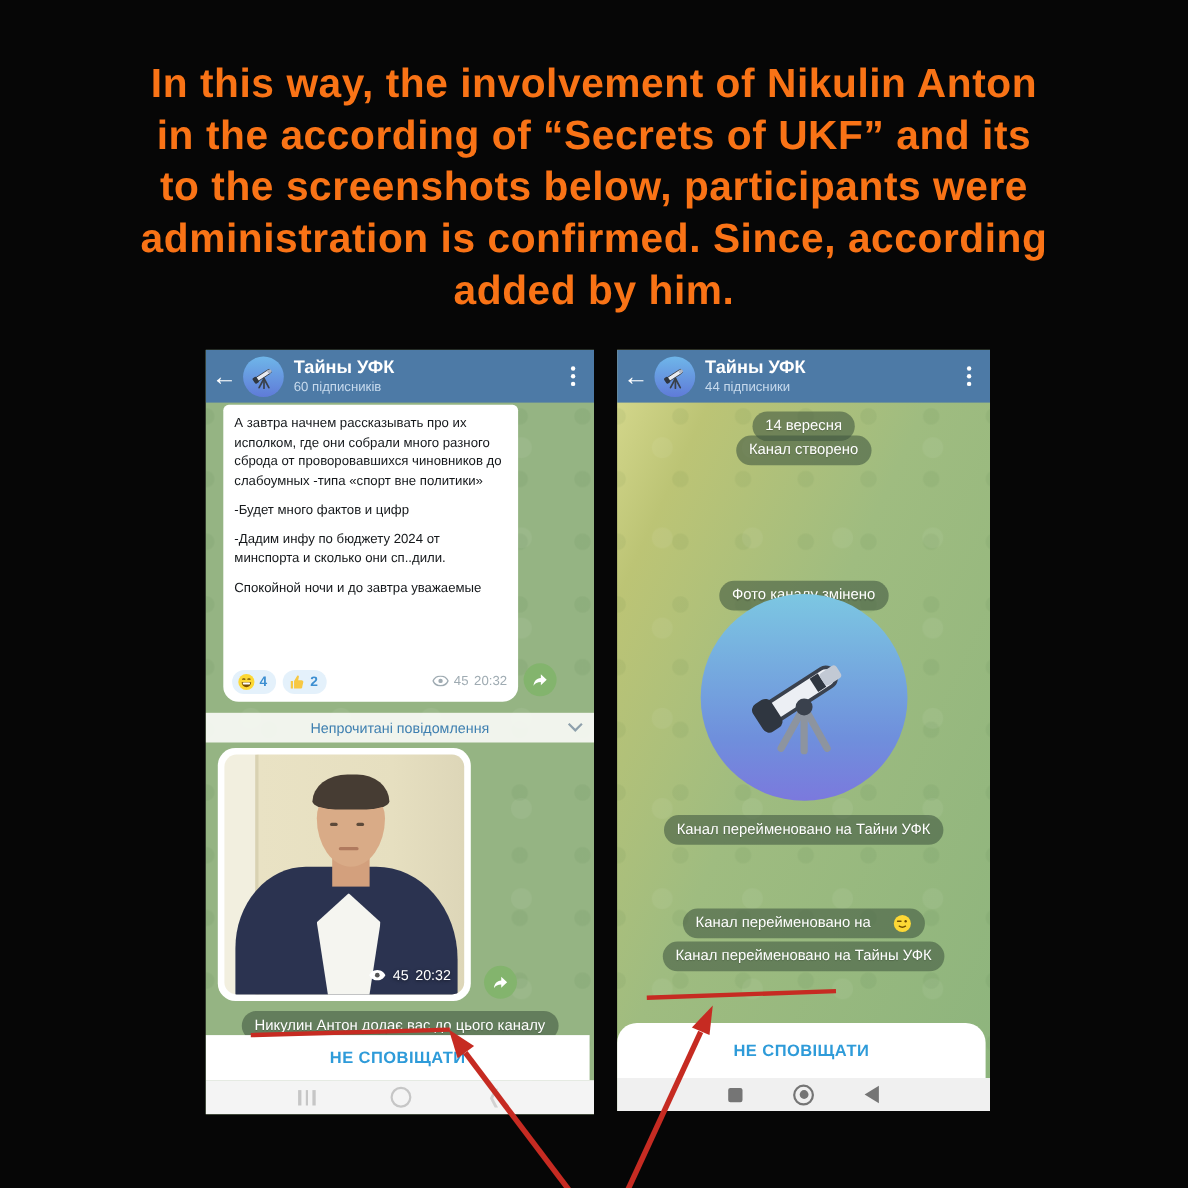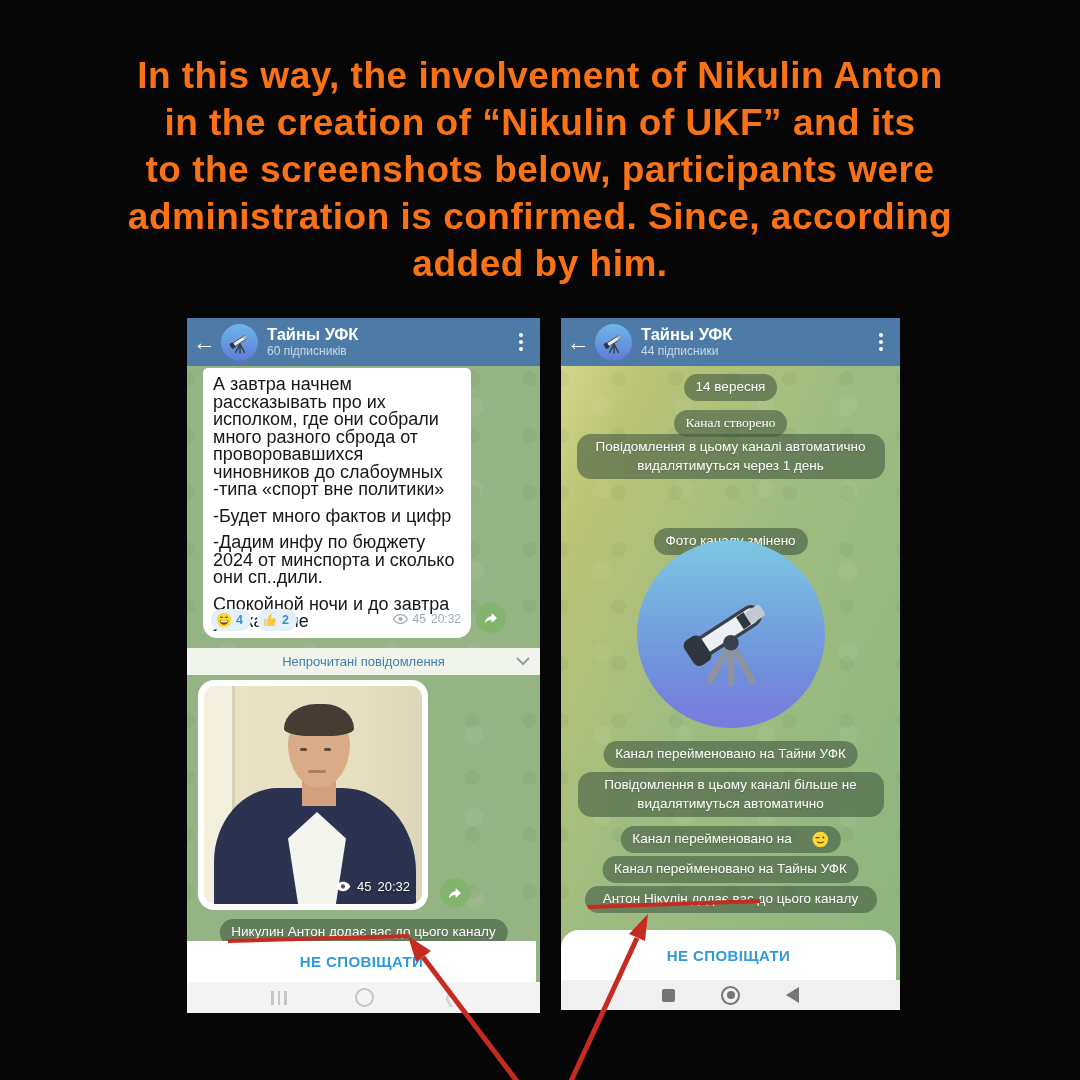--- a/index.html
+++ b/index.html
@@ -28,21 +28,21 @@
      background:linear-gradient(180deg,#6fb6e9 0%,#5f7bd8 100%);display:flex;align-items:center;justify-content:center;}
   .htexts{flex:1;min-width:0;}
   .htitle{color:#fff;font-size:16.5px;font-weight:bold;line-height:19px;}
   .hsub{color:#c6d9ec;font-size:12px;line-height:15px;}
   .kebab{width:30px;display:flex;flex-direction:column;align-items:center;gap:3px;padding-right:4px;}
   .kebab i{width:4px;height:4px;border-radius:50%;background:#fff;}
 
   
   .bubble{position:absolute;left:16px;top:50px;width:268px;height:270px;background:#fff;
      border-radius:5px 5px 14px 14px;padding:8px 10px;box-sizing:border-box;}
-  .bubble p{margin:0 0 9px 0;color:#15181b;font-size:18px;line-height:17.5px;font-weight:500;}
+  .bubble p{margin:0 0 9px 0;color:#15181b;font-size:12px;line-height:17.5px;font-weight:500;}
   .reacts{position:absolute;left:8px;bottom:7px;display:flex;gap:6px;align-items:center;}
   .chip{display:flex;align-items:center;gap:4px;background:#e4f1fb;border-radius:12px;
      padding:3px 8px 3px 5px;color:#3d8fd1;font-size:12.5px;font-weight:bold;}
   .meta{position:absolute;right:10px;bottom:12px;display:flex;gap:5px;align-items:center;
      color:#9fabb2;font-size:12px;}
   .share{position:absolute;width:30px;height:30px;border-radius:50%;background:#83b46d;
      display:flex;align-items:center;justify-content:center;}
   #share1{left:289px;top:285px;}
   #share2{left:253px;top:560px;}
 
@@ -87,38 +87,38 @@
   .ic-recents{display:flex;gap:4px;}
   .ic-recents i{width:2.5px;height:14px;background:#c6c6c6;}
   .ic-home{width:15px;height:15px;border:2.5px solid #c6c6c6;border-radius:50%;}
   .ic-back-l{color:#d2d2d2;font-size:17px;transform:scaleX(.8);}
   .ic-square{width:13px;height:13px;background:#757575;border-radius:2px;}
   .ic-circle{width:15px;height:15px;border:2.5px solid #757575;border-radius:50%;position:relative;}
   .ic-circle::after{content:"";position:absolute;left:3.5px;top:3.5px;width:8px;height:8px;border-radius:50%;background:#757575;}
   .ic-tri{width:0;height:0;border-top:8px solid transparent;border-bottom:8px solid transparent;border-right:13px solid #757575;}
 
   
-  #p-date{top:56px;} #p-created{top:92px;font-family:Liberation Serif, serif;} #p-del{top:116px;width:308px;} #p-photo{top:198px;margin-top:12px;}
+  #p-date{top:56px;} #p-created{top:78px;} #p-del{top:116px;width:308px;} #p-photo{top:198px;margin-top:12px;}
   #p-ren1{top:423px;} #p-del2{top:454px;width:306px;} #p-ren2{top:508px;display:flex;gap:20px;align-items:center;}
   #p-ren3{top:538px;} #p-added{top:568px;width:292px;}
   .big-avatar{position:absolute;left:50%;transform:translateX(-50%);top:222px;width:188px;height:188px;
      border-radius:50%;background:linear-gradient(180deg,#7cc7e2 0%,#6f8fdc 70%,#7b79dd 100%);
      display:flex;align-items:center;justify-content:center;}
 
   .emoji{display:inline-flex;}
   .overlay{position:absolute;left:0;top:0;width:1080px;height:1080px;pointer-events:none;z-index:20;}
 </style>
 </head>
 <body>
 
 <div class="canvas">
 
   <div class="heading">
     <div>In this way, the involvement of Nikulin Anton</div>
-    <div>in the creation of “Nikulin of UKF” and its</div>
+    <div>in the according of “Secrets of UKF” and its</div>
     <div>to the screenshots below, participants were</div>
     <div>administration is confirmed. Since, according</div>
     <div>added by him.</div>
   </div>
 
   <div class="phone" id="phone-left">
     <div class="pattern"></div>
 
     <div class="tg-header">
       <div class="back">←</div>
@@ -268,55 +268,52 @@
       </div>
       <div class="kebab">
           <i></i>
           <i></i>
           <i></i>
         </div>
     </div>
 
     <div class="pill" id="p-date">14 вересня</div>
     <div class="pill" id="p-created">Канал створено</div>
-    <div class="pill" id="p-del">Повідомлення в цьому каналі автоматично видалятимуться через 1 день</div>
     <div class="pill" id="p-photo">Фото каналу змінено</div>
 
     <div class="big-avatar">
       <svg width="110" height="110" viewBox="0 0 100 100">
         <g transform="rotate(-33 50 46)">
           <rect x="14" y="37" width="66" height="17" rx="8" fill="#eceff4" stroke="#3a414d" stroke-width="3"></rect>
           <rect x="5" y="32" width="18" height="27" rx="6" fill="#2f3640"></rect>
           <rect x="60" y="39" width="8" height="13" fill="#2f3640"></rect>
           <rect x="68" y="40" width="16" height="12" rx="3" fill="#c2c9d4"></rect>
         </g>
         <g stroke="#8d949f" stroke-width="6" stroke-linecap="round">
           <line x1="50" y1="58" x2="31" y2="92"></line>
             <line x1="50" y1="58" x2="69" y2="92"></line>
             <line x1="50" y1="60" x2="50" y2="94"></line>
         </g>
         <circle cx="50" cy="58" r="7" fill="#3a414d"></circle>
       </svg>
     </div>
 
     <div class="pill" id="p-ren1">Канал перейменовано на Тайни УФК</div>
-    <div class="pill" id="p-del2">Повідомлення в цьому каналі більше не видалятимуться автоматично</div>
     <div class="pill" id="p-ren2">
       <span>Канал перейменовано на</span>
       <span class="emoji">
         <svg width="17" height="17" viewBox="0 0 24 24">
             <circle cx="12" cy="12" r="11" fill="#fdd835"></circle>
             <path d="M5.8 9.2h4.4" stroke="#6d4c00" stroke-width="1.8" stroke-linecap="round"></path>
             <circle cx="16.2" cy="9.2" r="1.5" fill="#6d4c00"></circle>
             <path d="M8 15.5q4 2.6 8 0" stroke="#6d4c00" stroke-width="1.8" fill="none" stroke-linecap="round"></path>
           </svg>
       </span>
     </div>
     <div class="pill" id="p-ren3">Канал перейменовано на Тайны УФК</div>
-    <div class="pill" id="p-added">Антон Нікулін додає вас до цього каналу</div>
 
     <div class="mute-bar" id="mute-right">
       <span class="mute-label">НЕ СПОВІЩАТИ</span>
     </div>
     <div class="navbar" id="nav-right">
       <span class="ic-square"></span>
       <span class="ic-circle"></span>
       <span class="ic-tri"></span>
     </div>
   </div>

